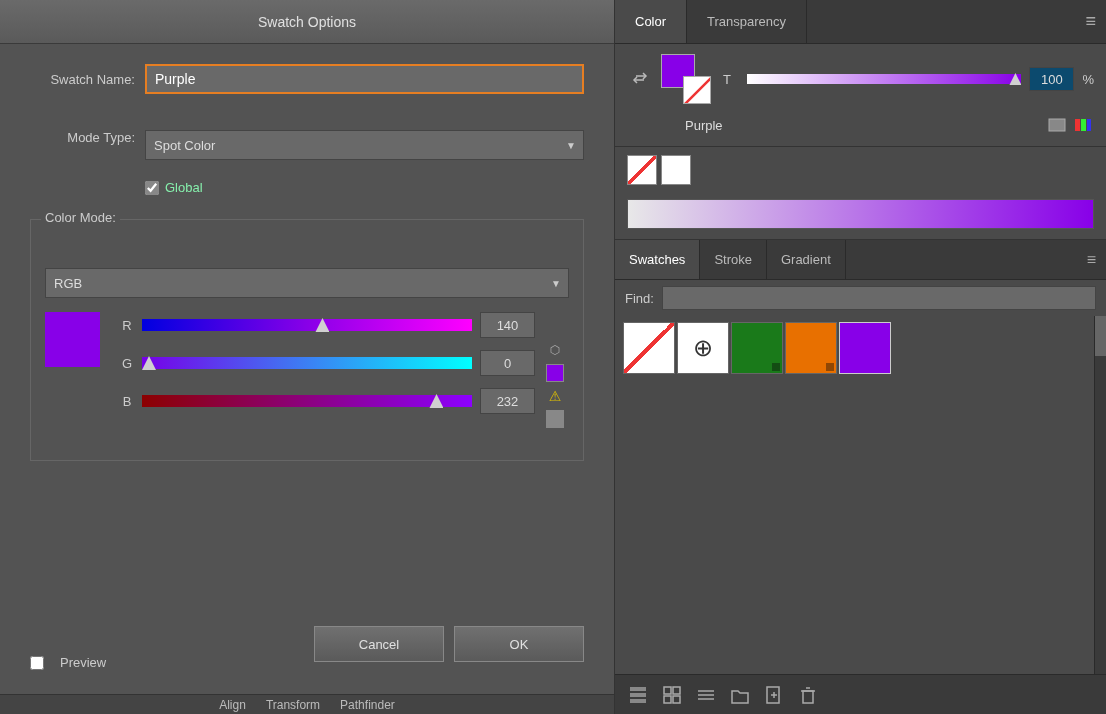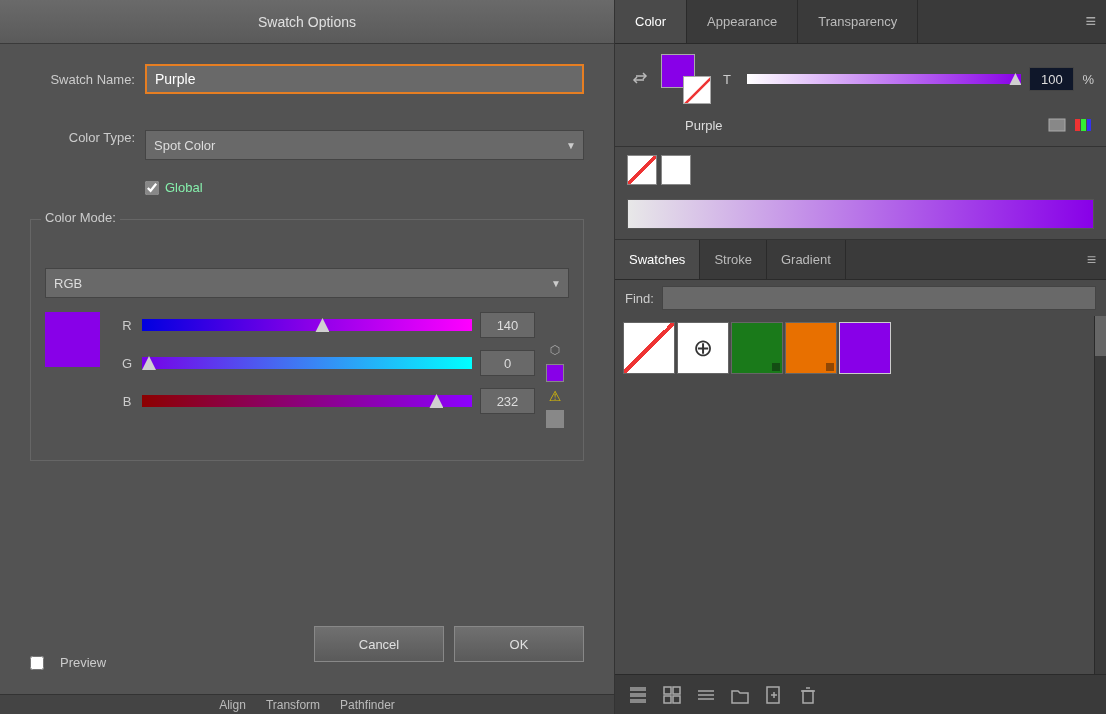--- a/index.html
+++ b/index.html
@@ -388,21 +388,21 @@
       -webkit-appearance: none;
       width: 12px;
       height: 12px;
       background: #d0d0d0;
       clip-path: polygon(50% 0%, 0% 100%, 100% 100%);
     }
 
     .tint-value {
       width: 45px;
       height: 24px;
-      background: #0f172a;
+      background: #0c4a6e;
       border: 1px solid #444;
       color: #ddd;
       font-size: 13px;
       text-align: center;
       outline: none;
     }
 
     .percent-label {
       color: #ccc;
       font-size: 13px;
@@ -648,21 +648,21 @@
   </div>
 
   <div class="dialog-body">
 
     <div class="form-row">
       <label class="form-label">Swatch Name:</label>
       <input type="text" class="swatch-name-input" value="Purple" style="">
     </div>
 
     <div class="form-row">
-      <label class="form-label">Color Type:</label>
+      <label class="form-label">Mode Type:</label>
       <div class="select-wrapper">
         <select class="form-select">
           <option>Process Color</option>
           <option selected="">Spot Color</option>
         </select>
         <span class="select-arrow">▼</span>
       </div>
     </div>
 
     <div class="checkbox-row">
@@ -741,23 +741,20 @@
       <span class="bottom-tab">Pathfinder</span>
     </div>
   </div>
 </div>
 
 <div class="right-panel">
 
   <div class="right-tabs">
     <div class="right-tab active">
       <span>Color</span>
-    </div>
-    <div class="right-tab">
-      <span>Appearance</span>
     </div>
     <div class="right-tab">
       <span>Transparency</span>
     </div>
     <div class="right-tab-menu">≡</div>
   </div>
 
   <div class="color-panel-content">
 
     <div class="color-tools-row">

